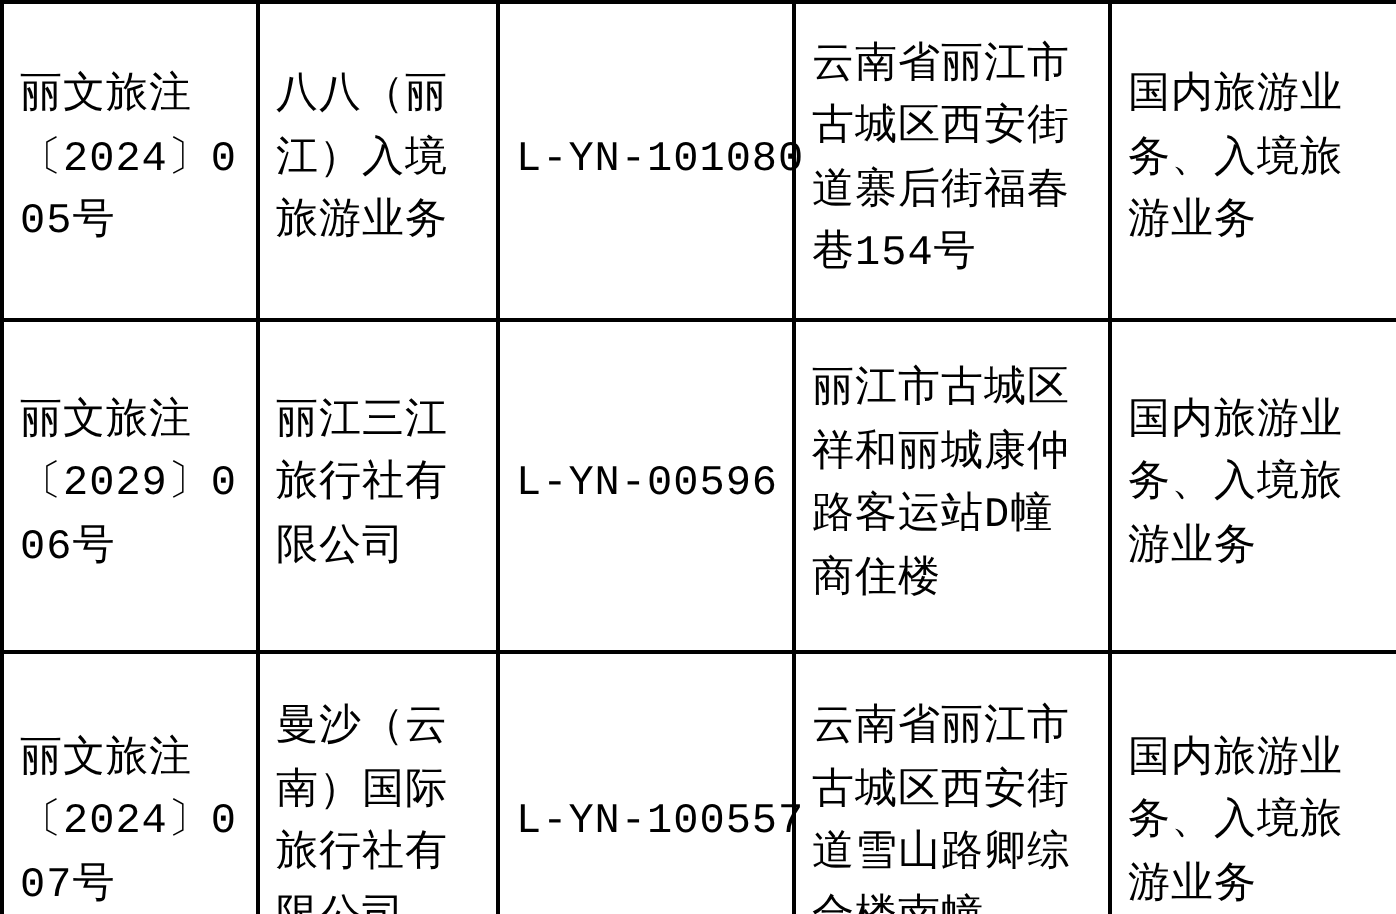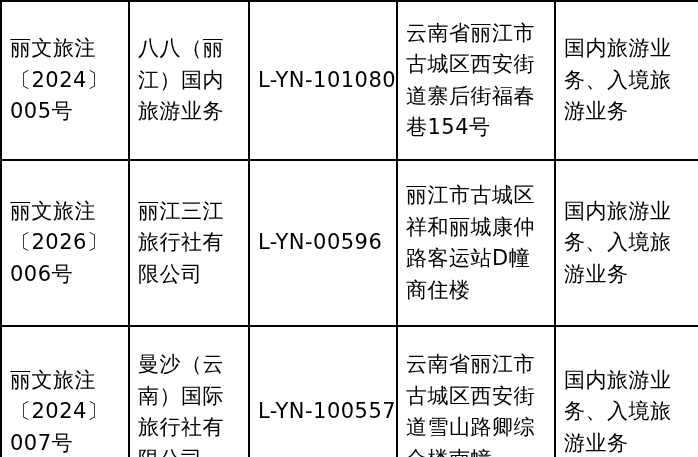--- a/index.html
+++ b/index.html
@@ -12,20 +12,21 @@
     height: 457px;
     font-family: "DejaVu Sans", "Liberation Sans", sans-serif;
     color: #000000;
     overflow: hidden;
   }
   .sheet {
     width: 578px;
     height: 457px;
     box-sizing: border-box;
     position: relative;
+    font-family: Liberation Mono, monospace;
   }
   table.reg-table {
     border-collapse: collapse;
     width: 698px;
     table-layout: fixed;
   }
   table.reg-table td {
     border: 2px solid #000000;
     vertical-align: middle;
     padding: 6px 8px;
@@ -68,27 +69,27 @@
     <colgroup>
       <col class="c0">
         <col class="c1">
         <col class="c2">
         <col class="c3">
         <col class="c4">
     </colgroup>
     <tbody>
       <tr class="row-0">
         <td class="cell-code">丽文旅注〔2024〕005号</td>
-        <td class="cell-name">八八（丽江）国内旅游业务</td>
+        <td class="cell-name">八八（丽江）入境旅游业务</td>
         <td class="cell-license">L-YN-101080</td>
         <td class="cell-addr">云南省丽江市古城区西安街道寨后街福春巷154号</td>
         <td class="cell-scope">国内旅游业务、入境旅游业务</td>
       </tr>
       <tr class="row-1">
-        <td class="cell-code">丽文旅注〔2026〕006号</td>
+        <td class="cell-code">丽文旅注〔2029〕006号</td>
         <td class="cell-name">丽江三江旅行社有限公司</td>
         <td class="cell-license">L-YN-00596</td>
         <td class="cell-addr">丽江市古城区祥和丽城康仲路客运站D幢商住楼</td>
         <td class="cell-scope">国内旅游业务、入境旅游业务</td>
       </tr>
       <tr class="row-2">
         <td class="cell-code">丽文旅注〔2024〕007号</td>
         <td class="cell-name">曼沙（云南）国际旅行社有限公司</td>
         <td class="cell-license">L-YN-100557</td>
         <td class="cell-addr">云南省丽江市古城区西安街道雪山路卿综合楼南幢</td>

